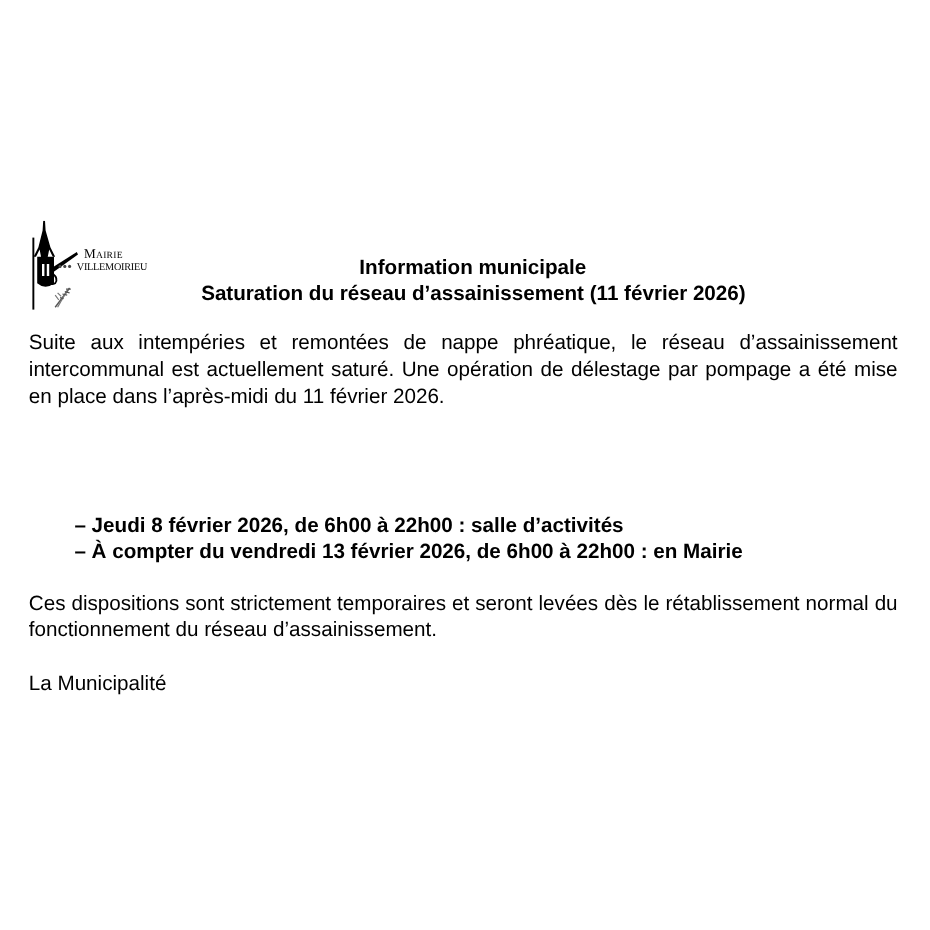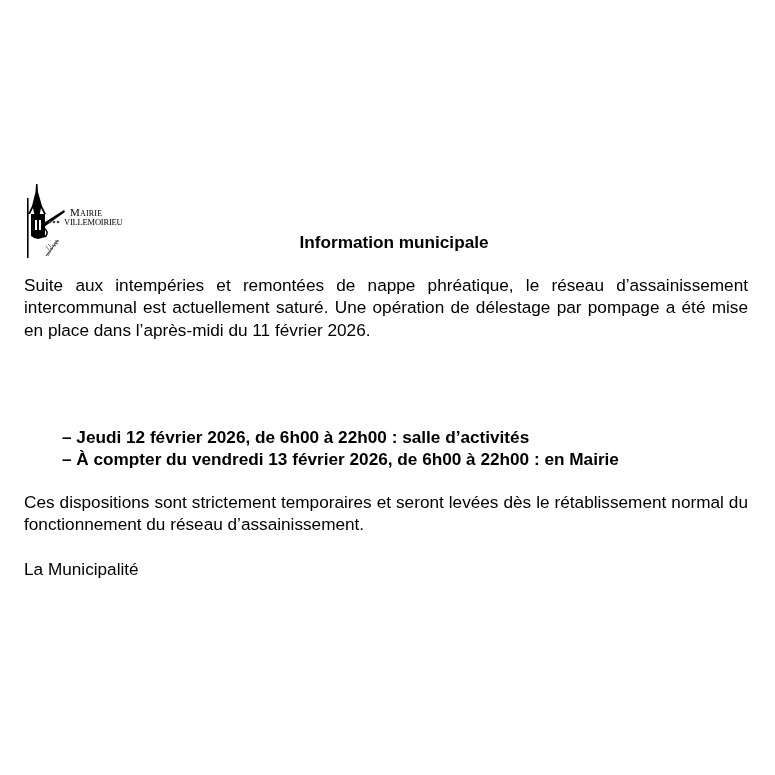--- a/index.html
+++ b/index.html
@@ -124,29 +124,30 @@
       <path d="M30 61 L34 62 M32 59 L36 60 M28 64 L31 65 M33 57 L37 57" stroke="#555" stroke-width="1"></path>
       <path d="M27 66 L24 62 M29 63 L26 60" stroke="#777" stroke-width="1"></path>
     </svg>
     <div class="logo-text">
       <span class="logo-line1">Mairie</span>
       <span class="logo-line2">VILLEMOIRIEU</span>
     </div>
   </div>
 
   <div class="heading">
-    <span class="h1" style="padding-left:13px;margin-top:20px;">Information municipale</span>
+    <span class="h1" style="padding-left:13px;">Information municipale</span>
+    <span class="h1" style="padding-left:14px;">Saturation du réseau d’assainissement (11 février 2026)</span>
   </div>
 
   <div class="body-block p-intro">
     <p class="para">Suite aux intempéries et remontées de nappe phréatique, le réseau d’assainissement intercommunal est actuellement saturé. Une opération de délestage par pompage a été mise en place dans l’après-midi du 11 février 2026.</p>
   </div>
 
   <div class="bullets">
-    <span class="bullet">– Jeudi 12 février 2026, de 6h00 à 22h00 : salle d’activités</span>
+    <span class="bullet">– Jeudi 8 février 2026, de 6h00 à 22h00 : salle d’activités</span>
     <span class="bullet">– À compter du vendredi 13 février 2026, de 6h00 à 22h00 : en Mairie</span>
   </div>
 
   <div class="body-block p-closing">
     <p class="para">Ces dispositions sont strictement temporaires et seront levées dès le rétablissement normal du fonctionnement du réseau d’assainissement.</p>
   </div>
 
   <div class="body-block p-sign">
     <p class="para">La Municipalité</p>
   </div>

